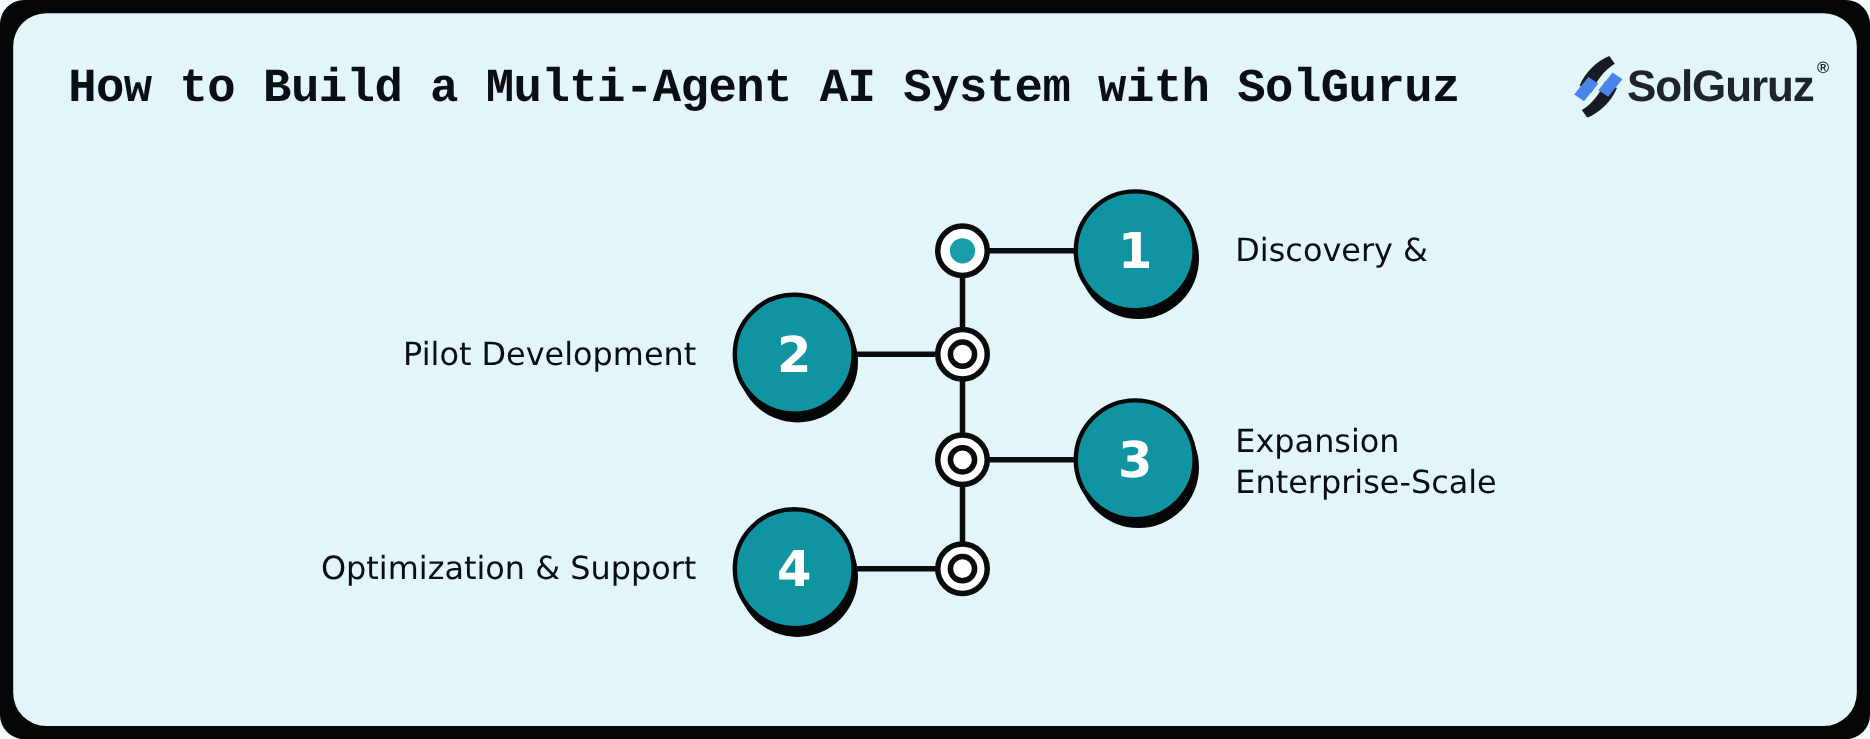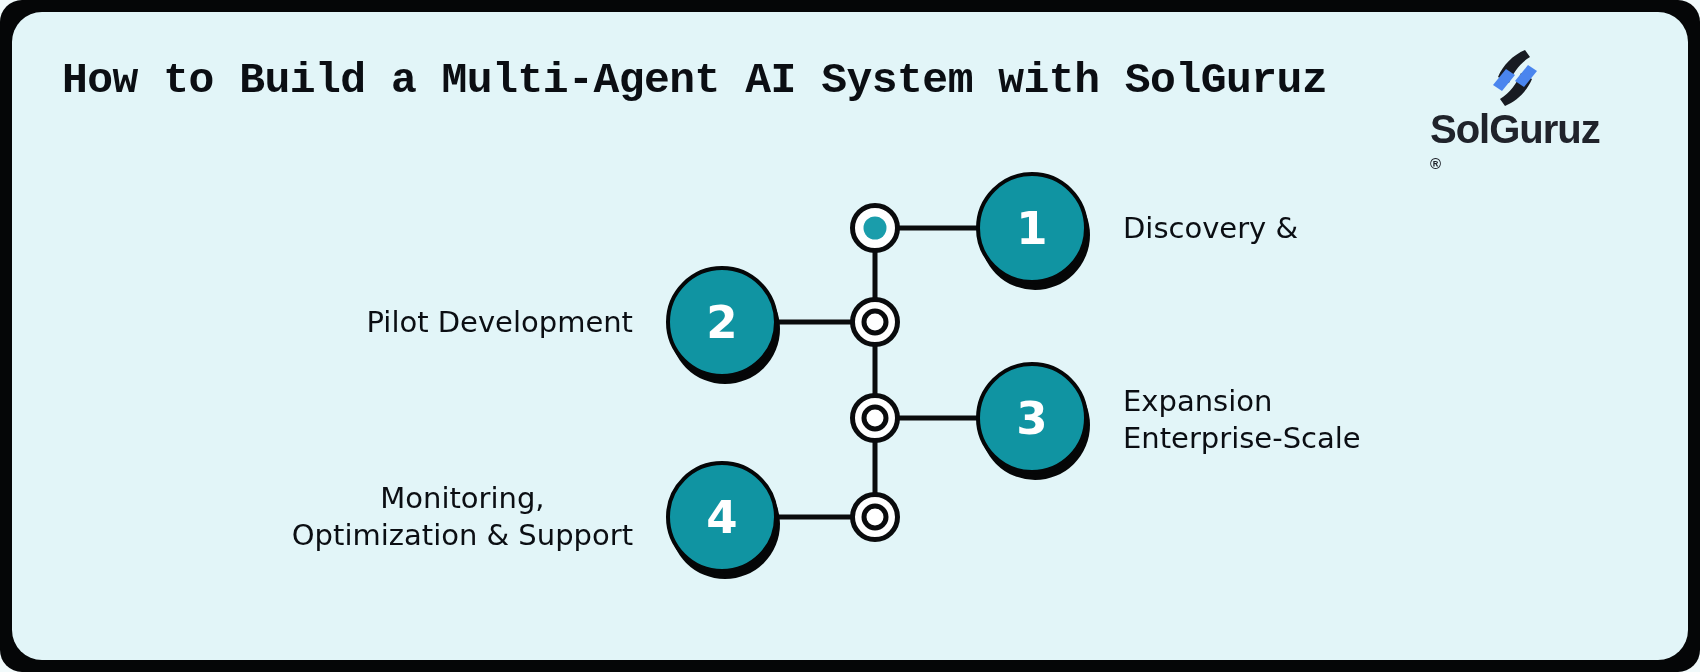--- a/index.html
+++ b/index.html
@@ -15,40 +15,40 @@
     position:absolute;inset:12px;border-radius:30px;
     background:var(--panel-bg,#e2f5f8);
   }
   .title{
     position:absolute;left:62px;top:56px;
     font-size:43px;font-weight:bold;letter-spacing:-0.5px;
     color:var(--text,#0a0d12);white-space:nowrap;font-family:Liberation Mono, monospace;
   }
   .logo{
     position:absolute;left:1430px;top:50px;height:58px;
-    display:flex;align-items:center;gap:3px;flex-direction:column;
+    display:flex;align-items:center;gap:3px;
   }
   .logo-mark{width:46px;height:56px;flex:0 0 auto;}
   .logo-text{
     font-size:40px;font-weight:bold;letter-spacing:-1px;
     color:#20232b;white-space:nowrap;line-height:1;
   }
   .logo-reg{
     font-size:15px;font-weight:bold;color:#20232b;
     align-self:flex-start;margin-top:4px;line-height:1;
   }
   .diagram{position:absolute;left:0;top:0;}
   .step-label{
     position:absolute;transform:translateY(-50%);
     font-family:"DejaVu Sans",sans-serif;
     font-size:29px;color:var(--text,#0c0f13);line-height:37px;
     white-space:nowrap;
   }
   .step-label.right-side{left:1123px;text-align:left;}
-  .step-label.left-side{right:1067px;text-align:center;}
+  .step-label.left-side{right:1067px;text-align:left;}
   .num{
     font-family:"DejaVu Sans",sans-serif;font-weight:bold;
     font-size:45px;fill:#ffffff;text-anchor:middle;
   }
 </style>
 </head>
 <body>
 
 <div class="frame"></div>
 <div class="panel"></div>
@@ -121,15 +121,14 @@
   <div>Discovery &amp;</div>
 </div>
 <div class="step-label left-side" style="top:322px">
   <div>Pilot Development</div>
 </div>
 <div class="step-label right-side" style="top:420px">
   <div>Expansion</div>
   <div>Enterprise-Scale</div>
 </div>
 <div class="step-label left-side" style="top:517px">
-  <div>Monitoring,</div>
   <div>Optimization &amp; Support</div>
 </div>
 
 </body></html>

